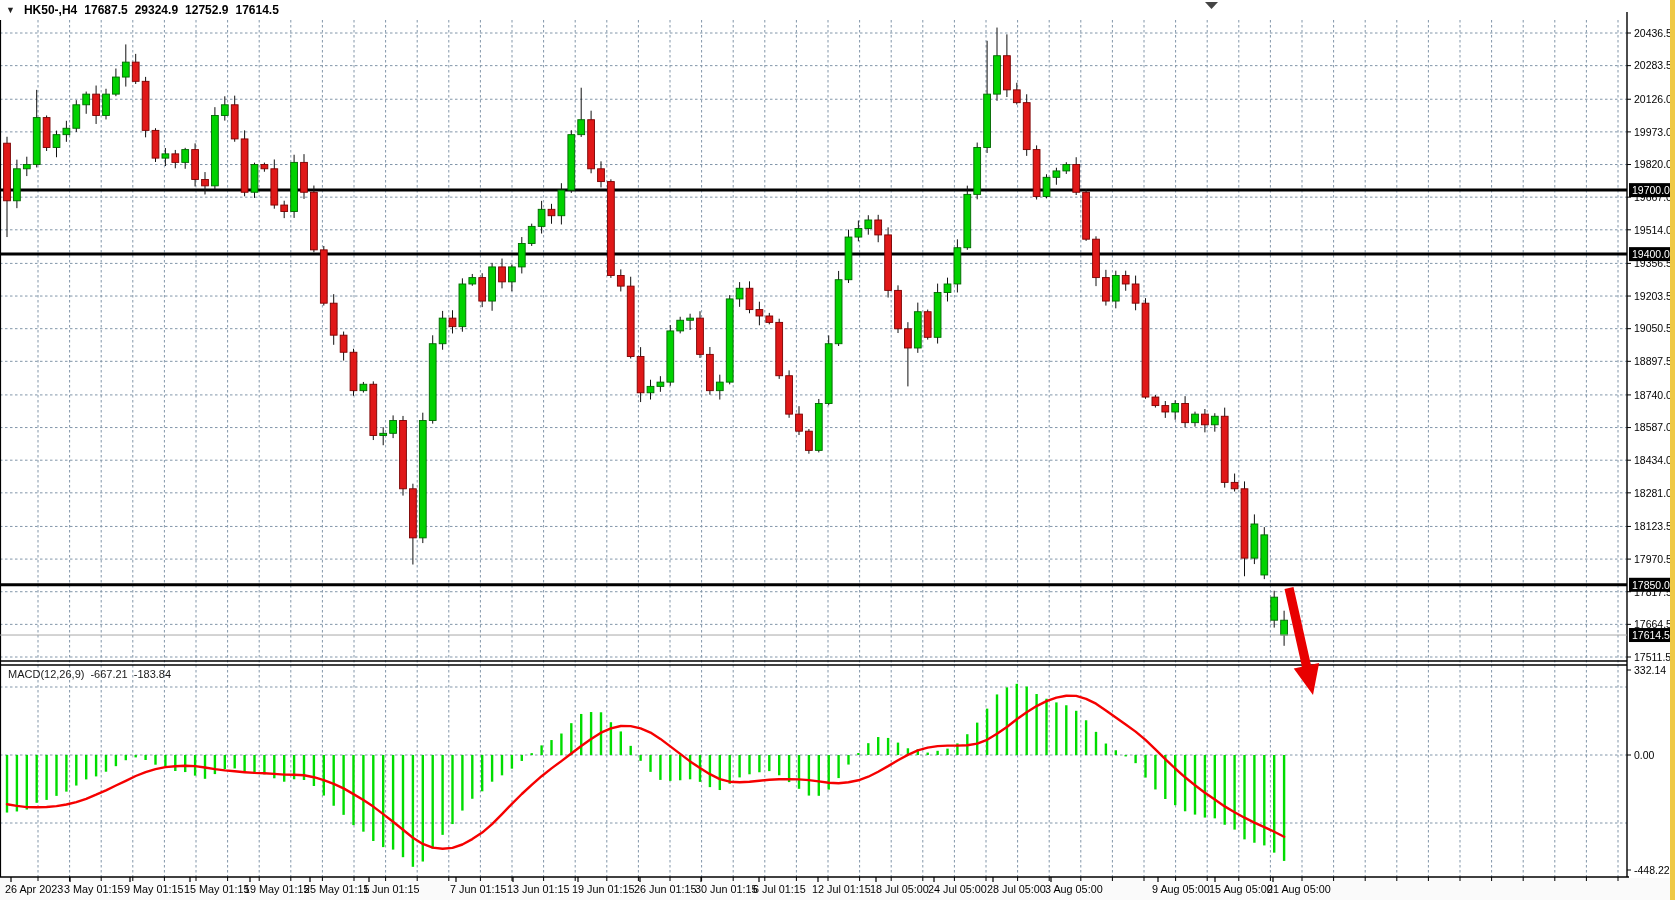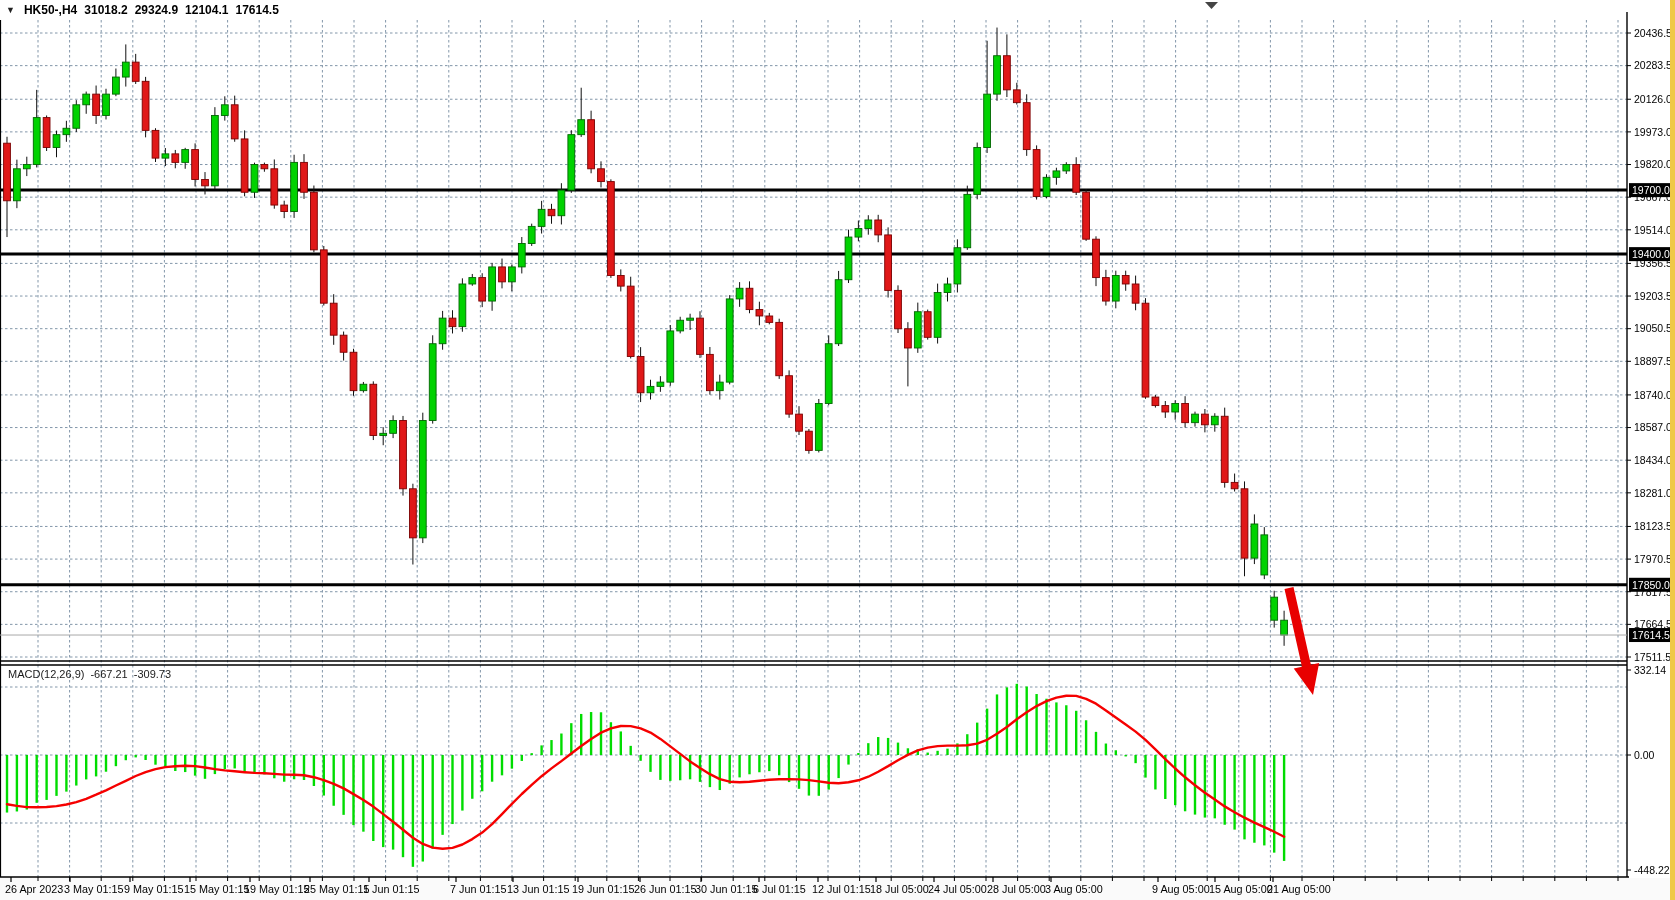--- a/index.html
+++ b/index.html
@@ -14,30 +14,30 @@
   .yellow-edge{position:absolute;right:0;top:0;width:5px;height:900px;z-index:40;}
 </style>
 </head>
 <body>
 
 <div class="window">
 
   <div class="chart-header">
     <span class="tri">▼</span>
     <span>HK50-,H4</span>
-    <span>31018.2</span>
+    <span>17687.5</span>
     <span>29324.9</span>
-    <span>12104.1</span>
+    <span>12752.9</span>
     <span>17614.5</span>
   </div>
 
   <div class="macd-label">
     <span>MACD(12,26,9)</span>
     <span>-667.21</span>
-    <span>-309.73</span>
+    <span>-183.84</span>
   </div>
 
   <svg id="chart" width="1675" height="900" viewBox="0 0 1675 900">
       <rect x="0" y="878" width="1675" height="22" fill="#fafafa"></rect>
       <rect x="1628" y="0" width="47" height="877" fill="#ffffff"></rect>
       <g stroke="#8296A9" stroke-width="1" stroke-dasharray="2.5 2.5">
         <line x1="38" y1="20" x2="38" y2="877"></line>
         <line x1="69.6" y1="20" x2="69.6" y2="877"></line>
         <line x1="101.19999999999999" y1="20" x2="101.19999999999999" y2="877"></line>
         <line x1="132.79999999999998" y1="20" x2="132.79999999999998" y2="877"></line>

